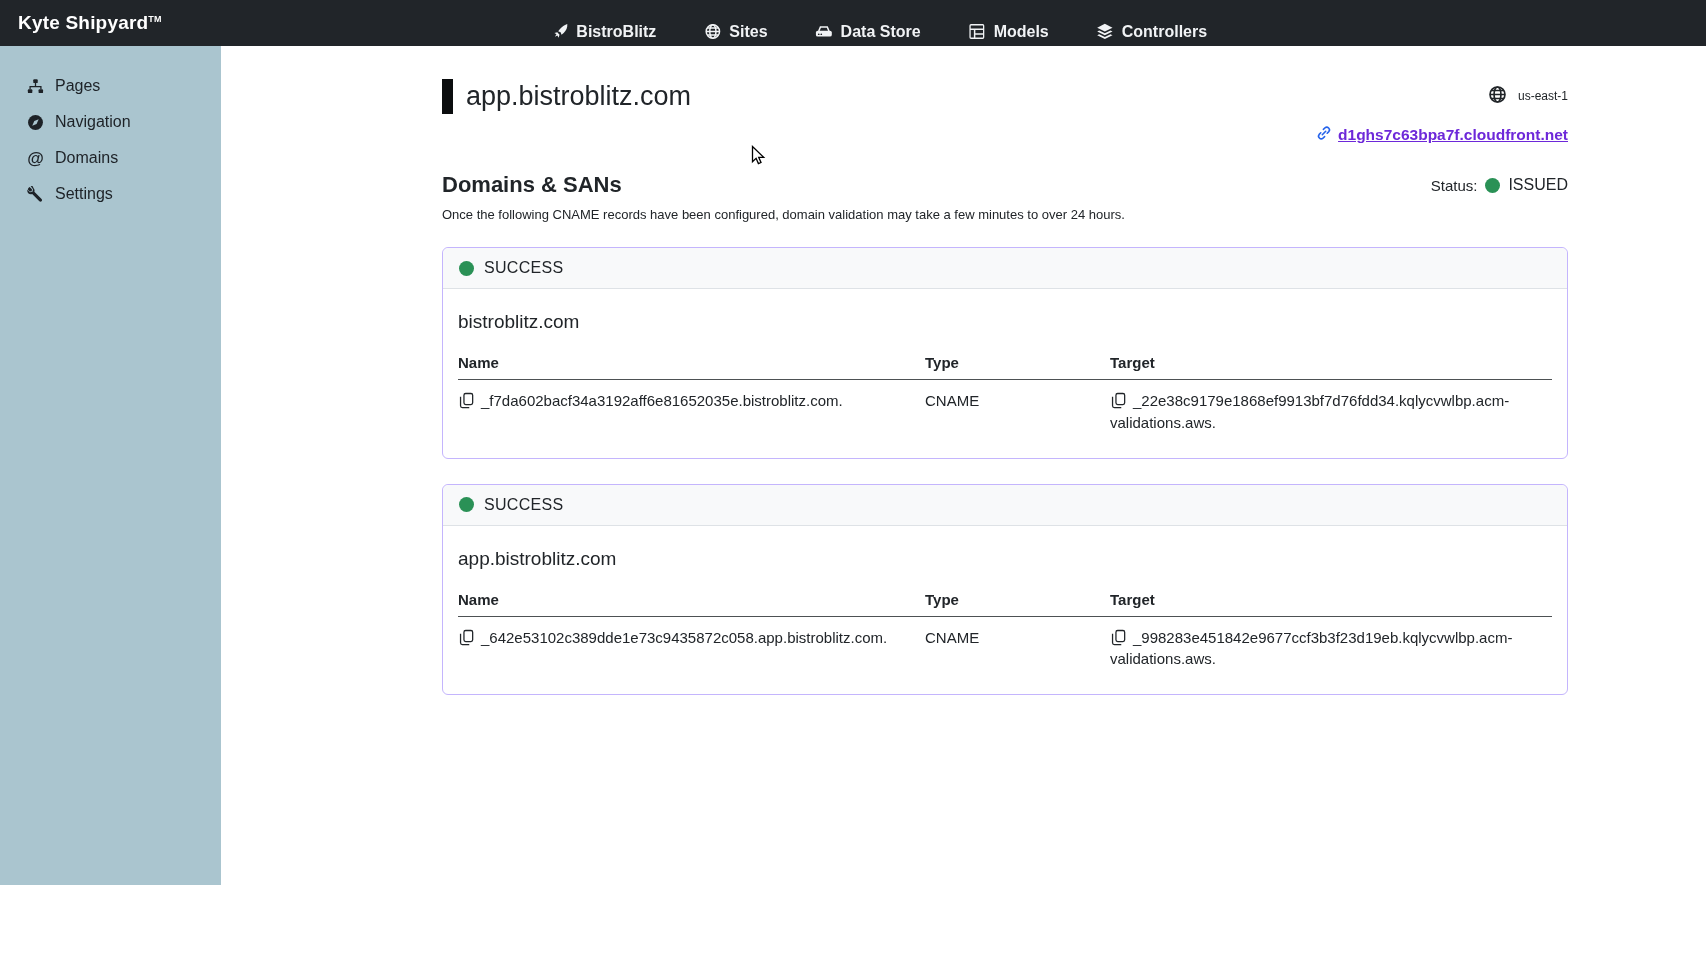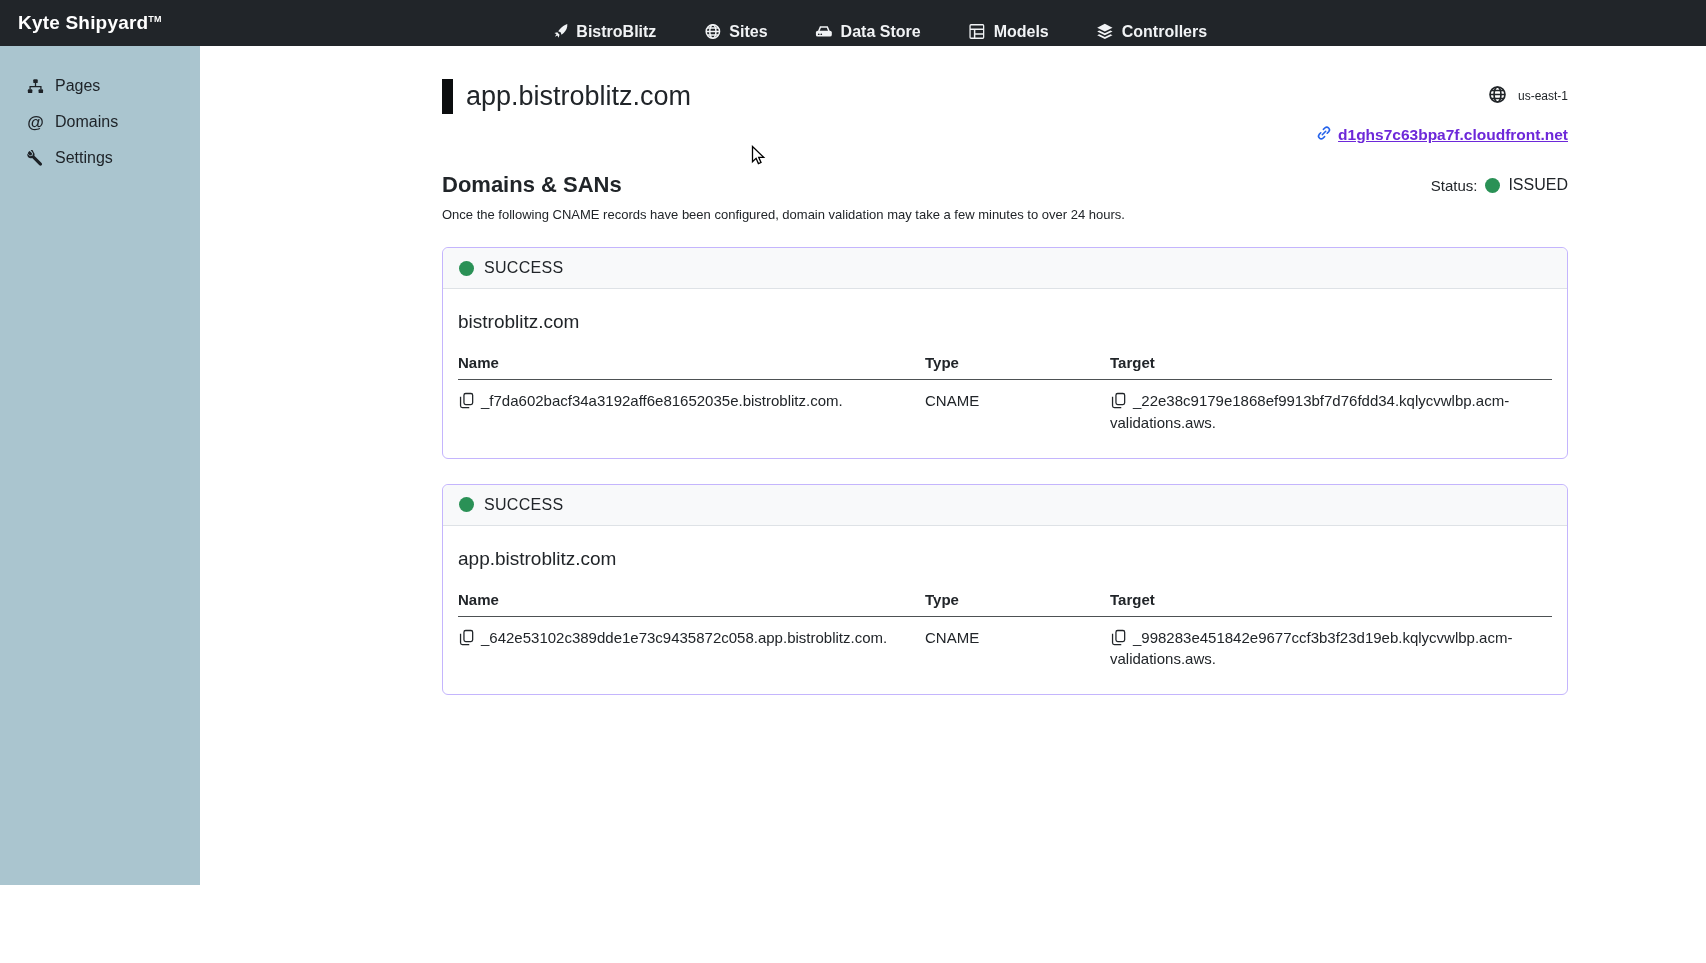--- a/index.html
+++ b/index.html
@@ -19,21 +19,21 @@
     position:absolute; left:50%; top:0; height:63px; transform:translateX(-46%);
     display:flex; align-items:center; gap:48px;
   }
   .topnav-item {
     display:flex; align-items:center; gap:8px; color:#f1f3f5;
     font-size:16px; font-weight:600; cursor:pointer; white-space:nowrap;
   }
   .topnav-item svg { width:17px; height:17px; display:block; }
   
   .sidebar {
-    position:absolute; left:0; top:46px; width:200px; height:839px;
+    position:absolute; left:0; top:46px; width:221px; height:839px;
     background:#aac5cf; padding-top:22px;
   }
   .side-item {
     display:flex; align-items:center; gap:11px; padding:9px 10px 9px 27px;
     font-size:16px; color:#1d2227; cursor:pointer; font-weight:500;
   }
   .side-item svg { width:17px; height:17px; display:block; flex:0 0 auto; }
   .at-glyph { font-size:17px; font-weight:700; width:17px; text-align:center; line-height:17px; }
   
   .main { margin-left:207px; padding-top:33px;padding-left:28px; }
@@ -143,20 +143,29 @@
   <div class="side-item">
     <span>
         <svg viewBox="0 0 16 16" fill="currentColor">
           <rect x="5.9" y="1.2" width="4.2" height="3.6" rx=".9"></rect>
           <rect x="0.8" y="10.6" width="4.2" height="3.6" rx=".9"></rect>
           <rect x="10.9" y="10.6" width="4.2" height="3.6" rx=".9"></rect>
           <path d="M8 4.8v3.4M2.9 10.6V8.2h10.2v2.4M2.9 8.2h10.2" stroke="currentColor" stroke-width="1.2" fill="none"></path>
         </svg>
       </span>
     <span>Pages</span>
+  </div>
+  <div class="side-item">
+    <span>
+        <svg viewBox="0 0 16 16">
+          <circle cx="8" cy="8" r="7" fill="currentColor"></circle>
+          <path d="m11 5-2 4.4L4.9 11l2-4.4z" fill="#aac5cf"></path>
+        </svg>
+      </span>
+    <span>Navigation</span>
   </div>
   <div class="side-item">
     <span class="at-glyph">@</span>
     <span>Domains</span>
   </div>
   <div class="side-item">
     <span>
         <svg viewBox="0 0 16 16" fill="currentColor">
           <path d="M.6 3.1C.6 1.9 1.1.9 2 .3l2.4 2.4-.3 1.9-1.9.3L-.1 2.6c0 .1.7.5.7.5zM2 .3 4.4 2.7l-.3 1.9-1.9.3L.2 2.9C.4 1.8 1.1.9 2 .3zm3.9 1c1.1 1.1 1.4 2.6.9 4l7.3 7.3c.6.6.6 1.6 0 2.2-.6.6-1.6.6-2.2 0L4.6 7.5c-1.4.5-2.9.2-4-.9C-.3 5.7-.6 4.4-.2 3.2l2.5 2.5 2.6-.5.5-2.6L2.9-.8c1.2-.4 2.5 0 3 2.1z" transform="translate(.6 .6) scale(.93)"></path>
         </svg>

